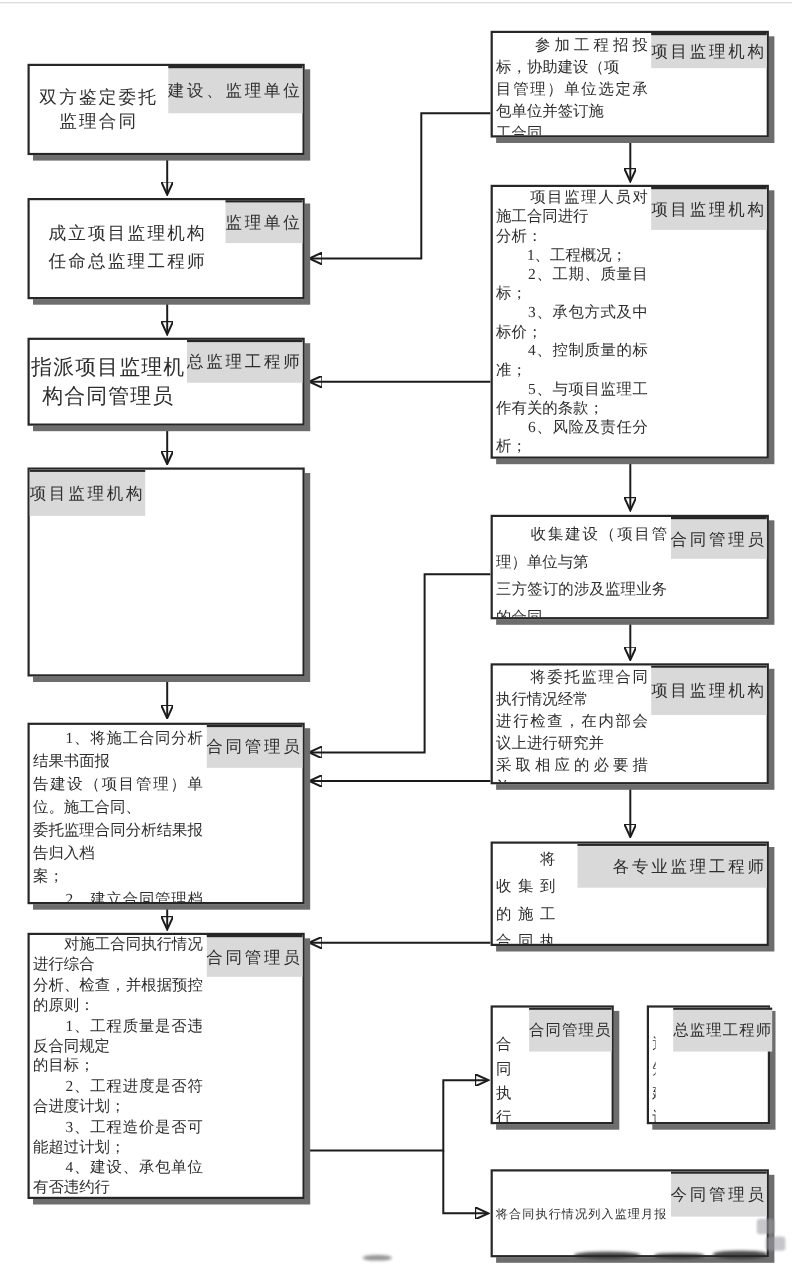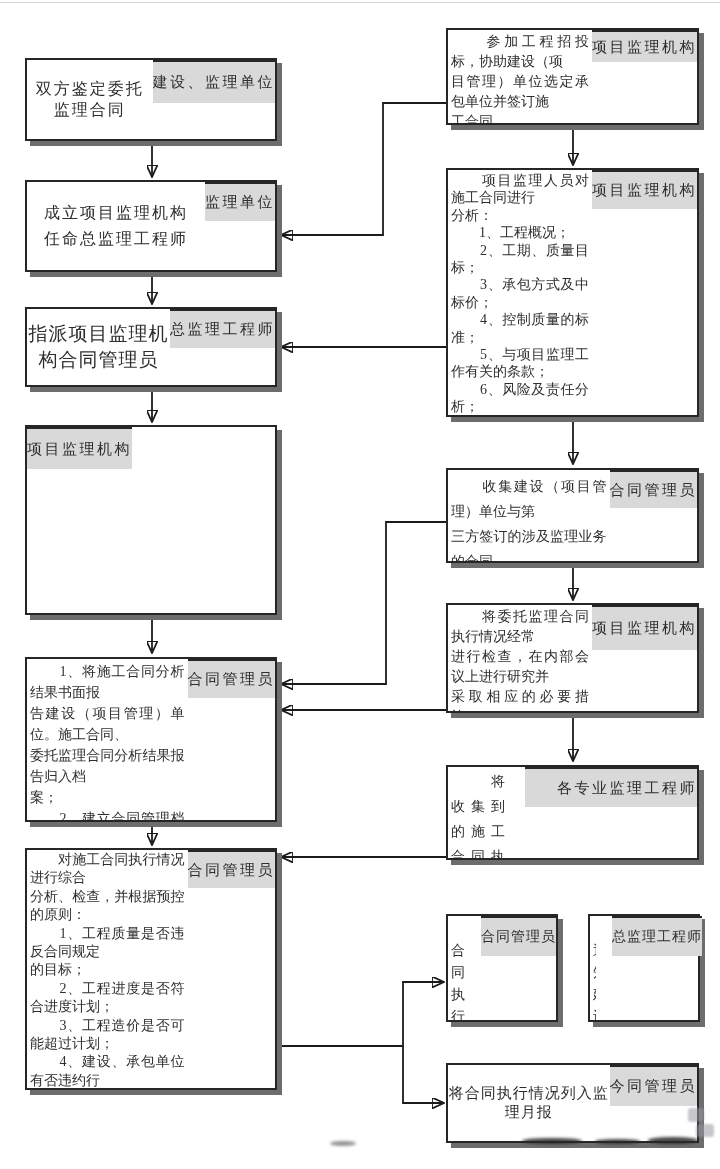--- a/index.html
+++ b/index.html
@@ -193,21 +193,21 @@
   </div>
 
   <div class="box" style="left:588px;top:914px;width:112px;height:108px;gap:16px;">
     <div class="content" style="font-size:14px;line-height:22px;">　　通知建设、
 承包单位采取
 纠正措施。</div>
     <div class="role" style="height:38px;font-size:14px;letter-spacing:1px;">总监理工程师</div>
   </div>
 
   <div class="box" style="left:446px;top:1063px;width:253px;height:80px;">
-    <div class="content center" style="font-size:15px;letter-spacing:1px;">将合同执行情况列入监理月报</div>
+    <div class="content center" style="font-size:11px;letter-spacing:1px;">将合同执行情况列入监理月报</div>
     <div class="role" style="height:39px;">今同管理员</div>
   </div>
 
   <div class="smudge" style="left:522px;top:1138px;width:60px;height:6px;"></div>
   <div class="smudge" style="left:595px;top:1139px;width:45px;height:5px;"></div>
   <div class="smudge" style="left:648px;top:1137px;width:50px;height:7px;"></div>
   <div class="smudge" style="left:330px;top:1141px;width:26px;height:5px;opacity:0.5;"></div>
   <div class="wmark" style="left:688px;top:1108px;width:16px;height:14px;"></div>
   <div class="wmark" style="left:696px;top:1124px;width:18px;height:13px;"></div>
 

